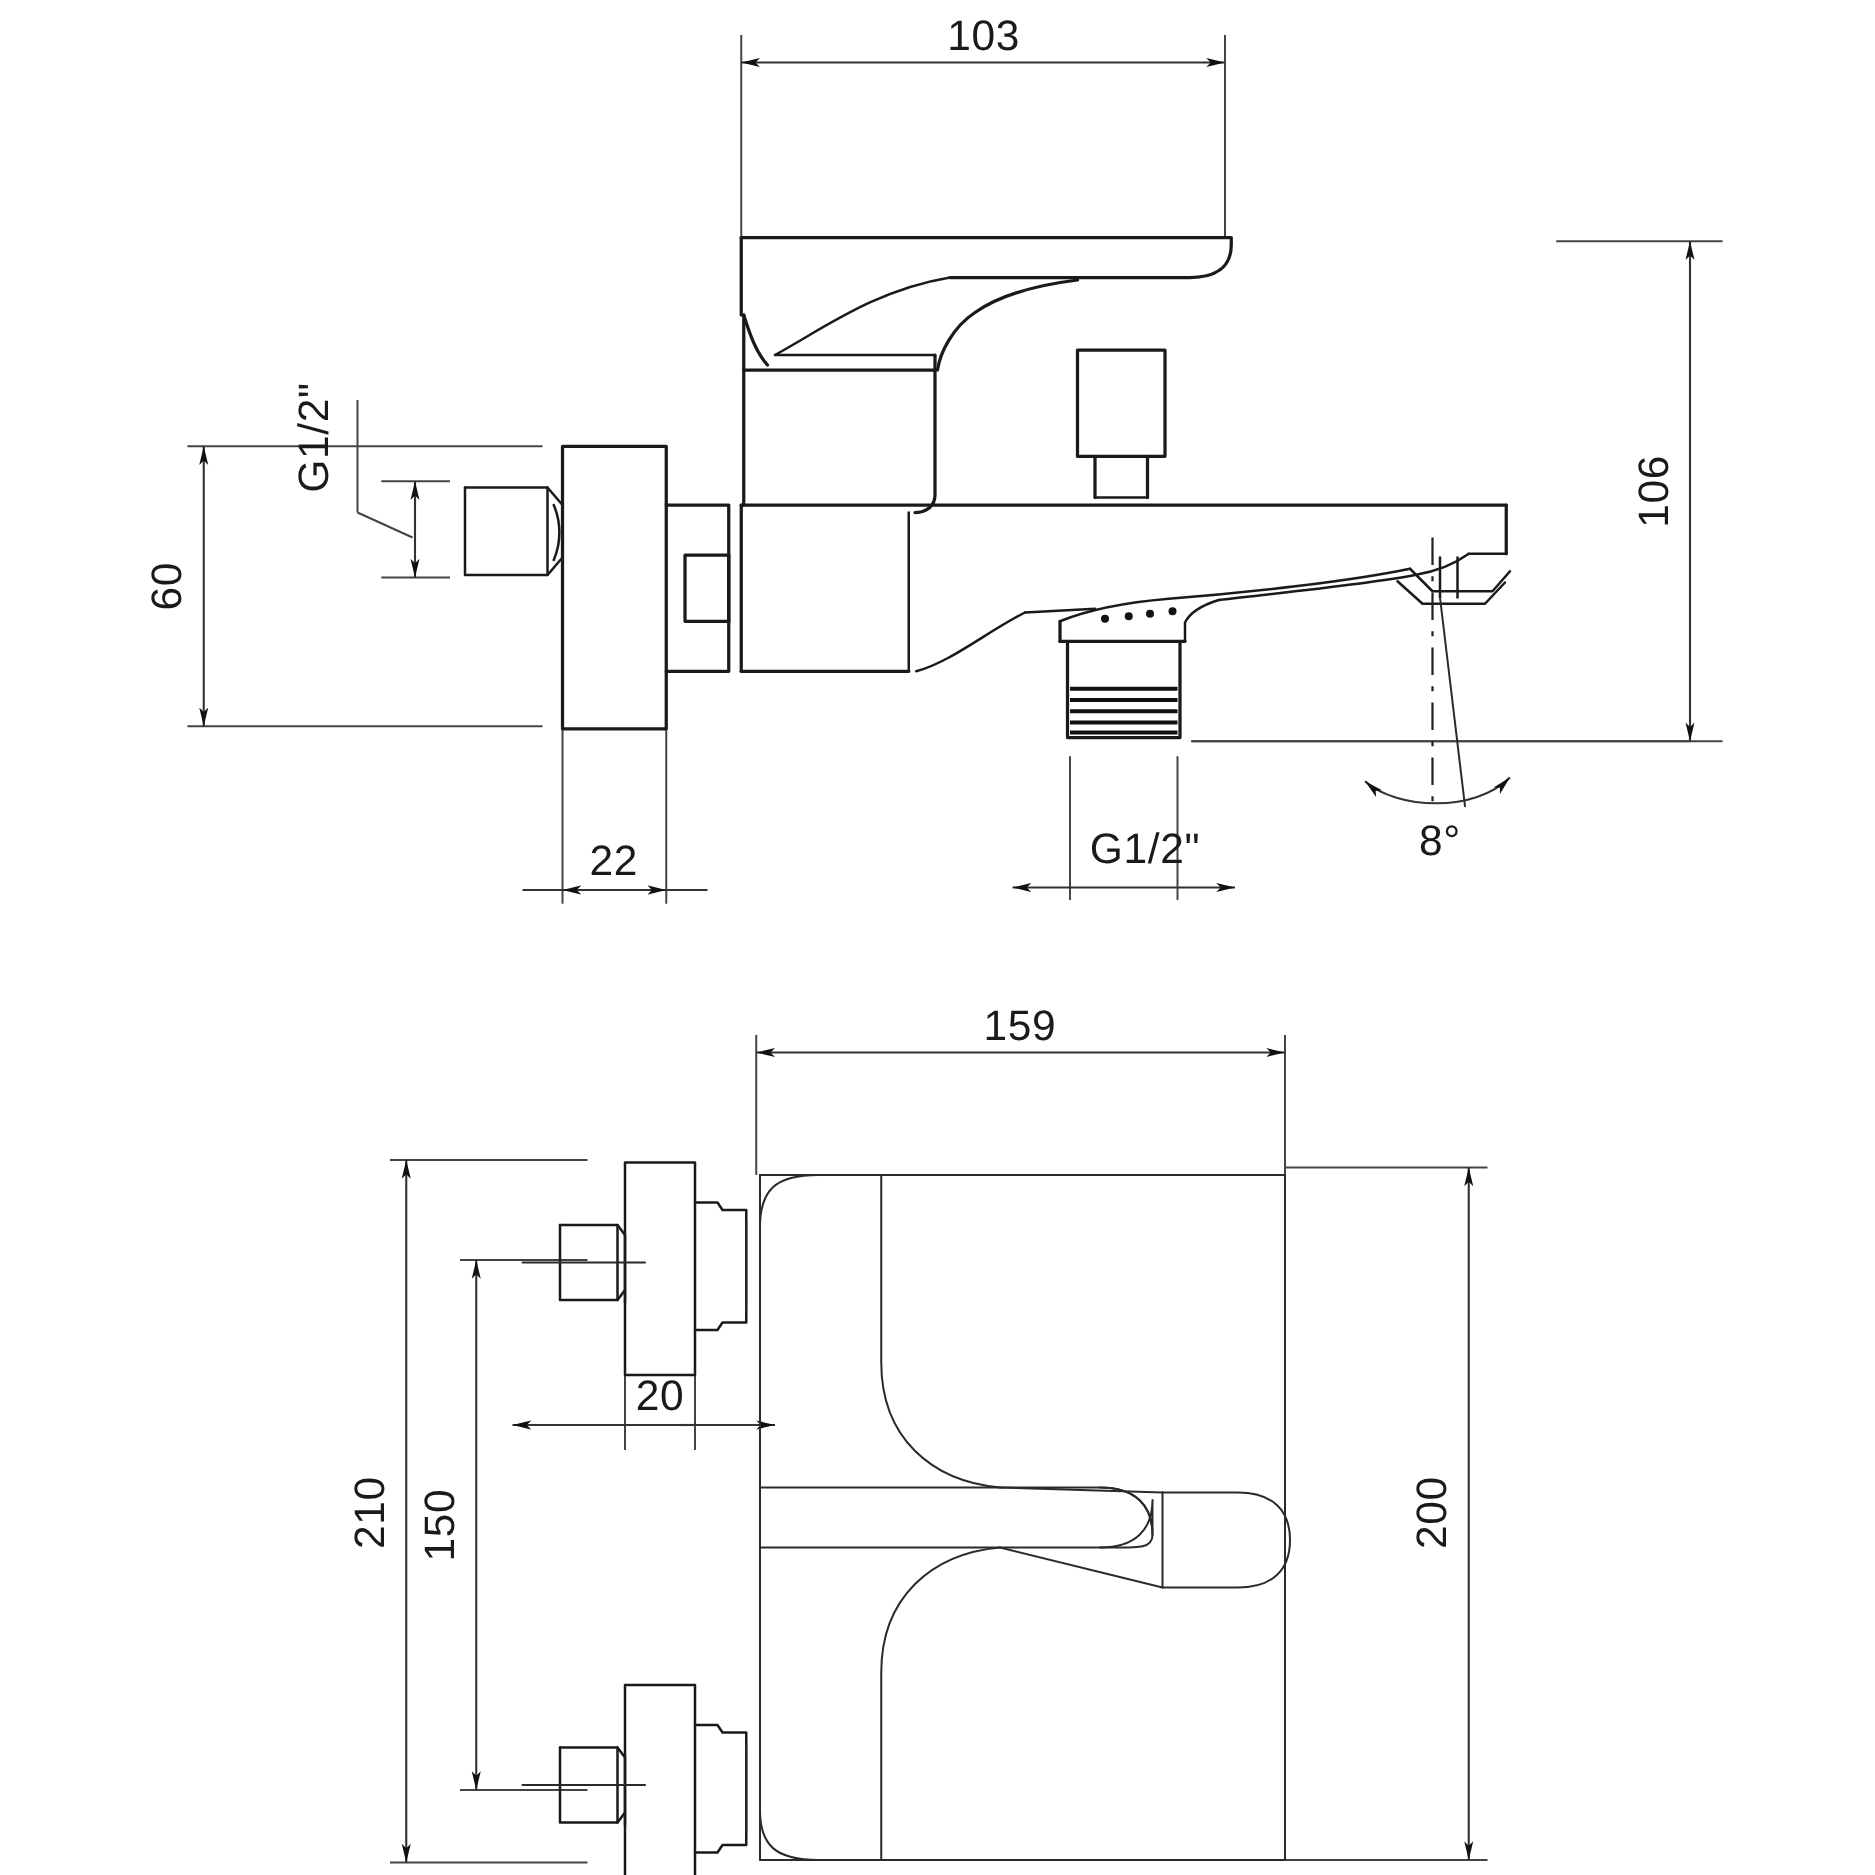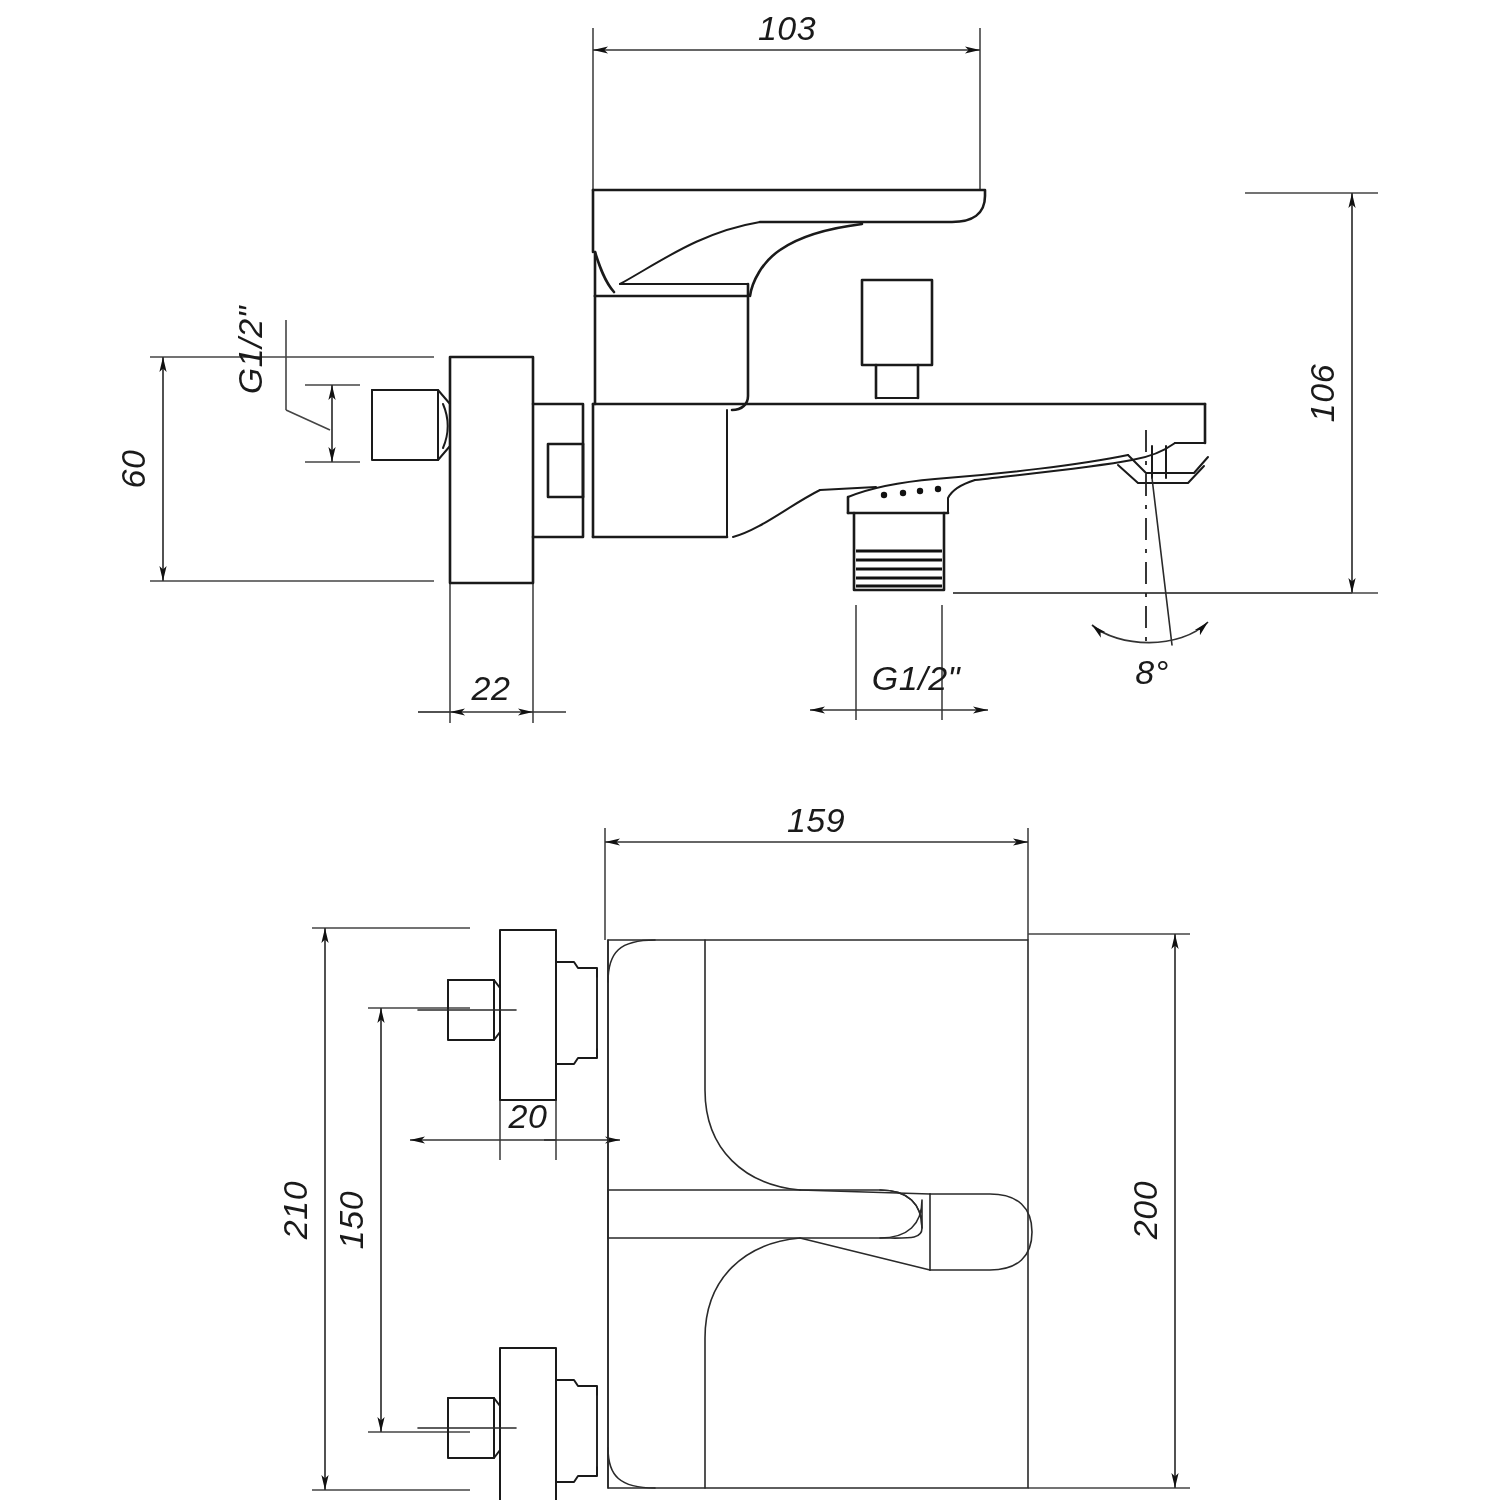--- a/index.html
+++ b/index.html
@@ -14,21 +14,20 @@
     font-family: "Liberation Sans", sans-serif;
     overflow: hidden;
     position: relative;
   }
   #drawing-root {
     position: absolute;
     top: 0;
     left: 0;
     width: 1500px;
     height: 1500px;
-    font-style: italic;
   }
   svg.tech-drawing {
     display: block;
     width: 1500px;
     height: 1500px;
     background: #ffffff;
   }
   .dim-text {
     font-family: "Liberation Sans", sans-serif;
     font-size: 34px;

